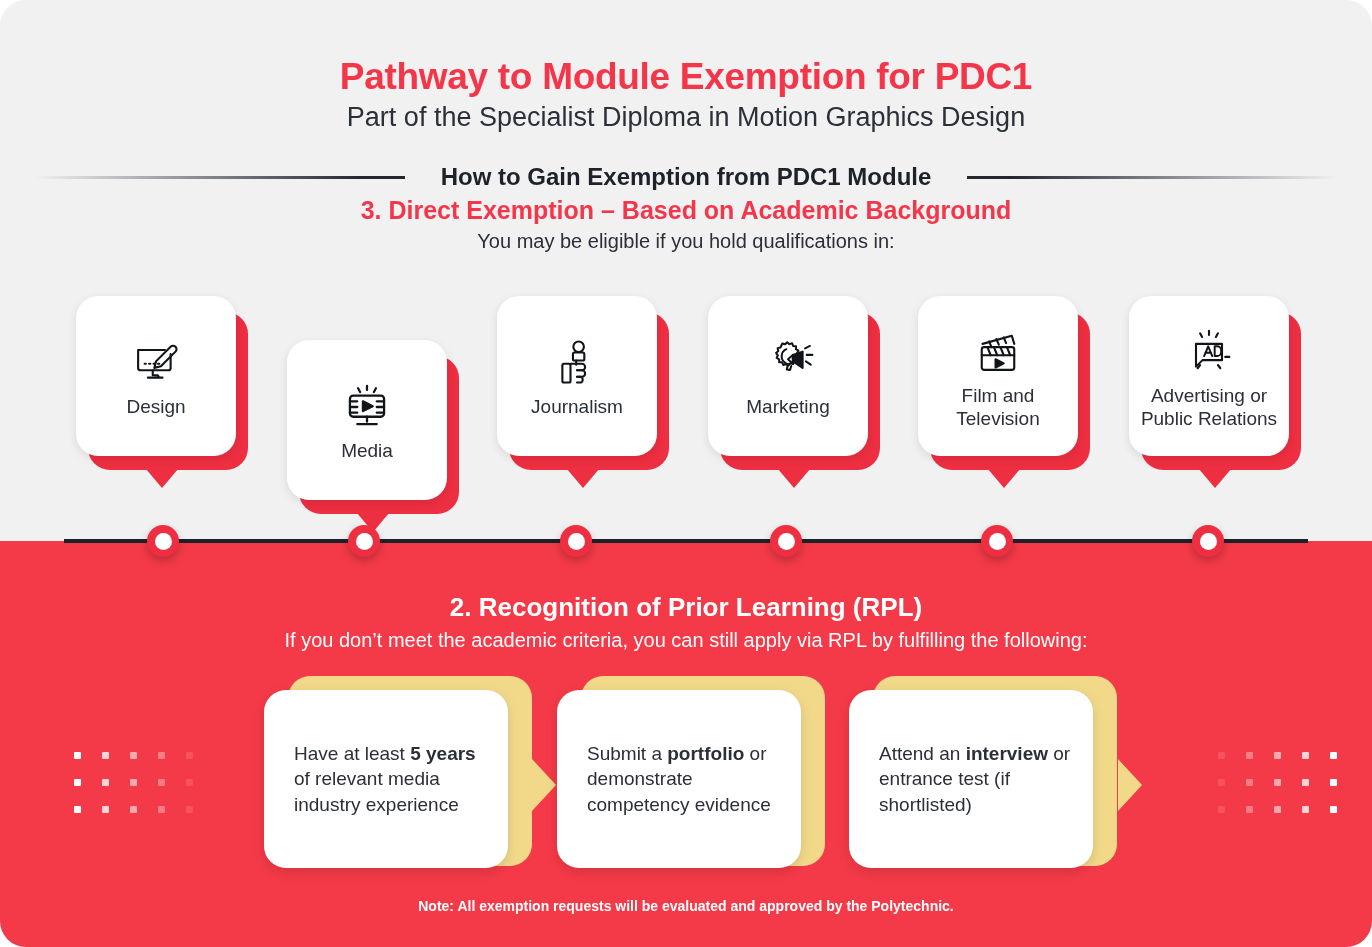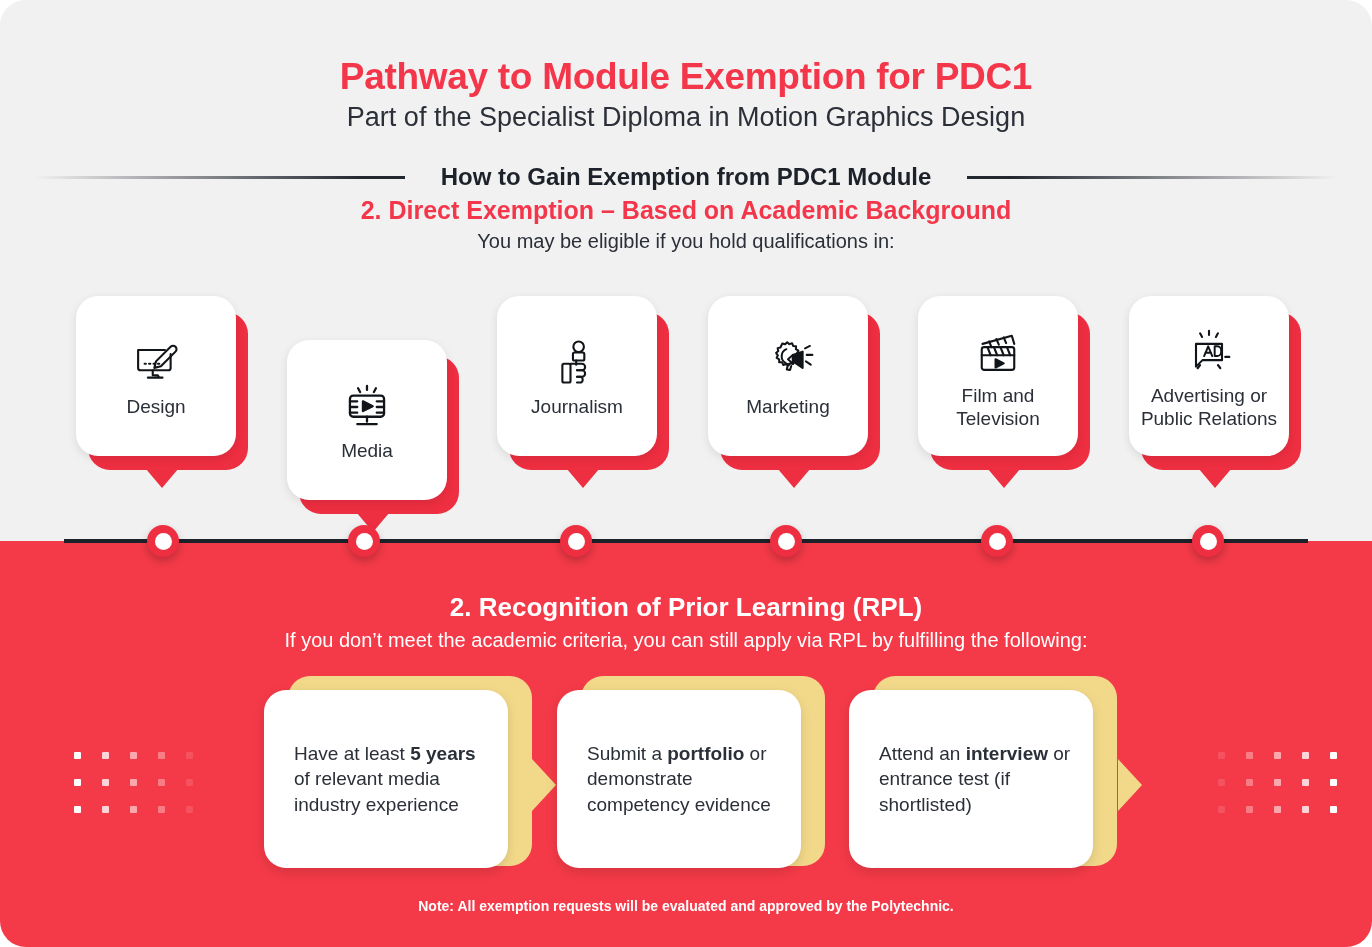--- a/index.html
+++ b/index.html
@@ -170,21 +170,21 @@
 
     <div class="title">Pathway to Module Exemption for PDC1</div>
     <div class="subtitle">Part of the Specialist Diploma in Motion Graphics Design</div>
 
     <div class="divider-row">
       <div class="divider-line left"></div>
       <div class="divider-label">How to Gain Exemption from PDC1 Module</div>
       <div class="divider-line right"></div>
     </div>
 
-    <div class="section-head">2. Direct Exemption – Based on Academic Background</div>
+    <div class="section-head">3. Direct Exemption – Based on Academic Background</div>
     <div class="section-sub">You may be eligible if you hold qualifications in:</div>
 
     <div class="cards">
 
       <div class="card c0">
         <div class="shadow-card"></div>
         <div class="pointer"></div>
         <div class="face">
           <svg class="ico" viewBox="0 0 64 64" fill="none" stroke="#111418" stroke-width="2.6" stroke-linecap="round" stroke-linejoin="round">
             <path d="M10 16h33M10 16v22a3 3 0 0 0 3 3h34a3 3 0 0 0 3-3V21"></path>

